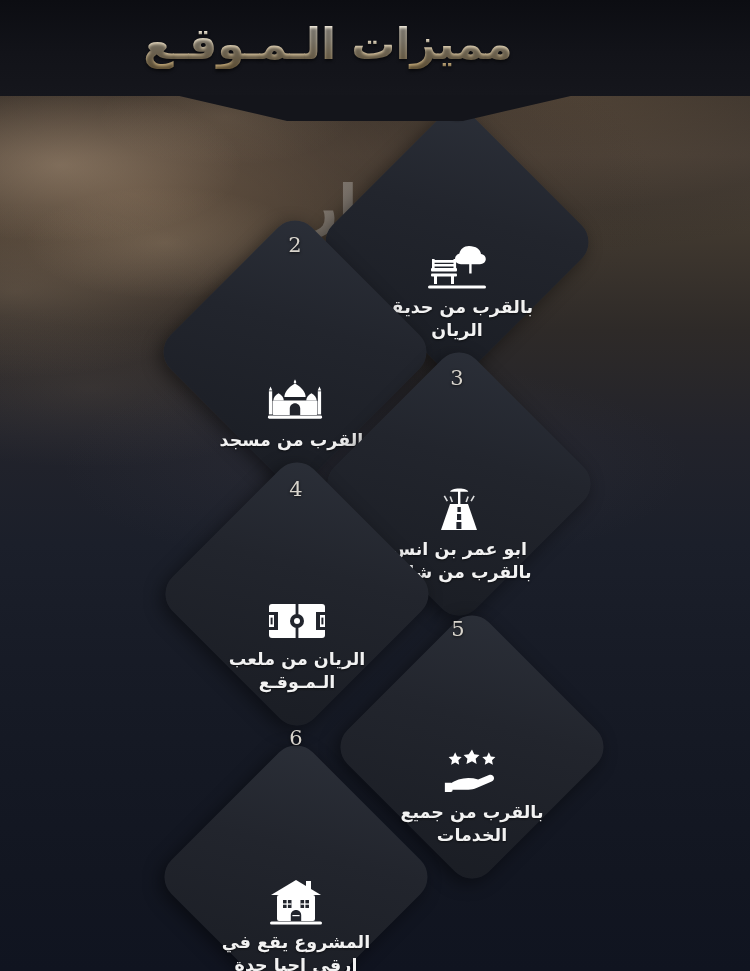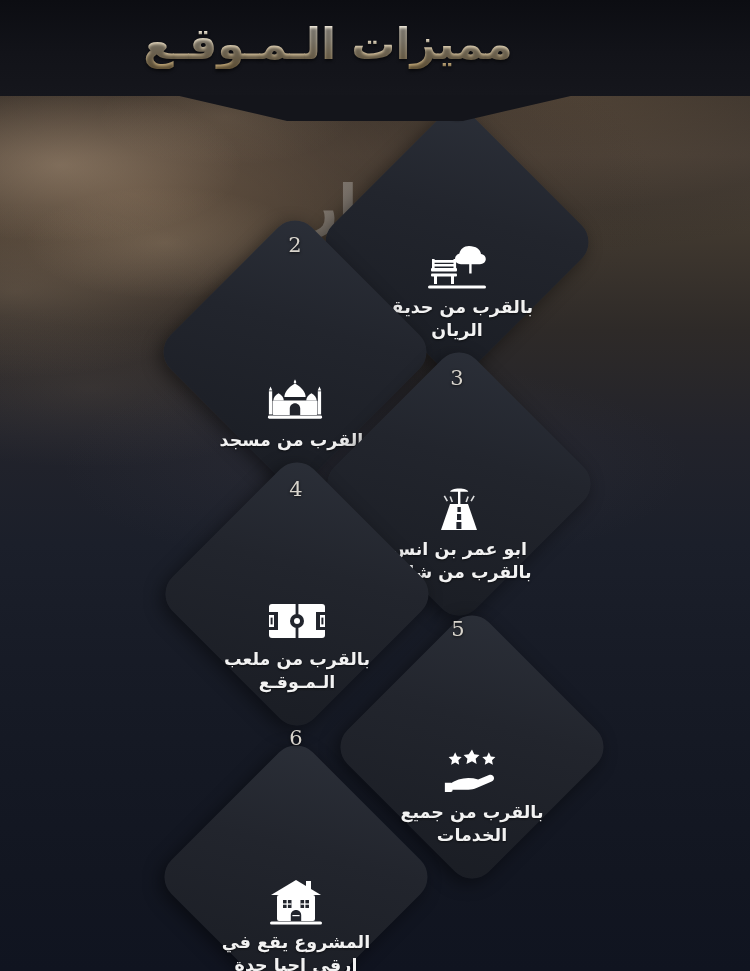--- a/index.html
+++ b/index.html
@@ -307,21 +307,21 @@
 
           <rect x="1" y="12" width="9" height="18" fill="#22252d"></rect>
           <rect x="1" y="15" width="5" height="12" fill="#ffffff"></rect>
           <rect x="2.6" y="17.6" width="2" height="6.8" fill="#22252d"></rect>
 
           <rect x="48" y="12" width="9" height="18" fill="#22252d"></rect>
           <rect x="52" y="15" width="5" height="12" fill="#ffffff"></rect>
           <rect x="53.4" y="17.6" width="2" height="6.8" fill="#22252d"></rect>
         </svg>
       </div>
-      <div class="card-text">بالقرب من ملعب</div>
+      <div class="card-text">الريان من ملعب</div>
       <div class="card-text">الـمـوقـع</div>
     </div>
   </div>
 
   <div class="card-num" id="num-5">5</div>
   <div class="card" id="card-5">
     <div class="diamond"></div>
     <div class="card-inner">
       <div class="card-icon">
         <svg width="62" height="48" viewBox="0 0 62 48" fill="#ffffff">

